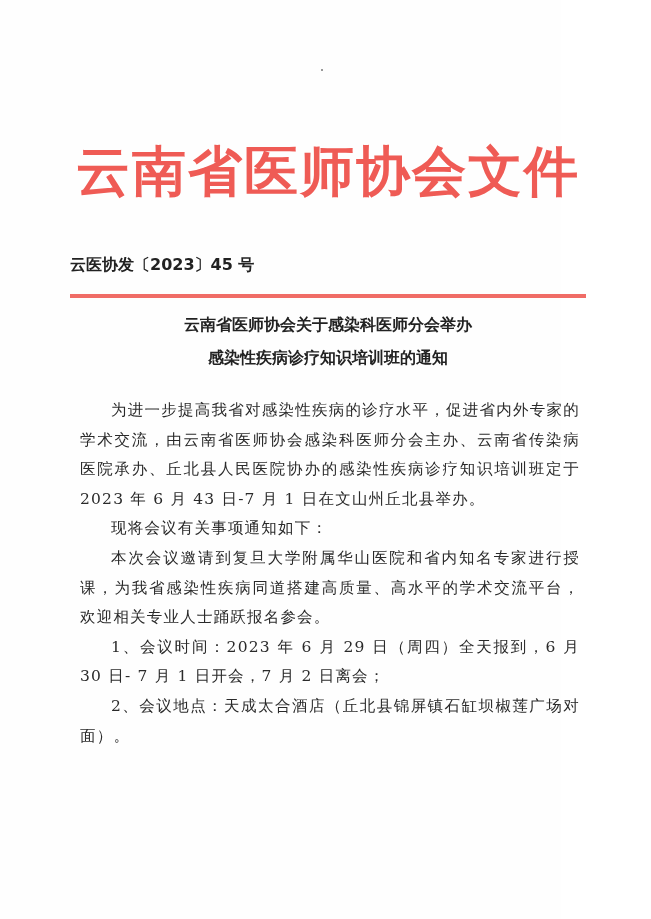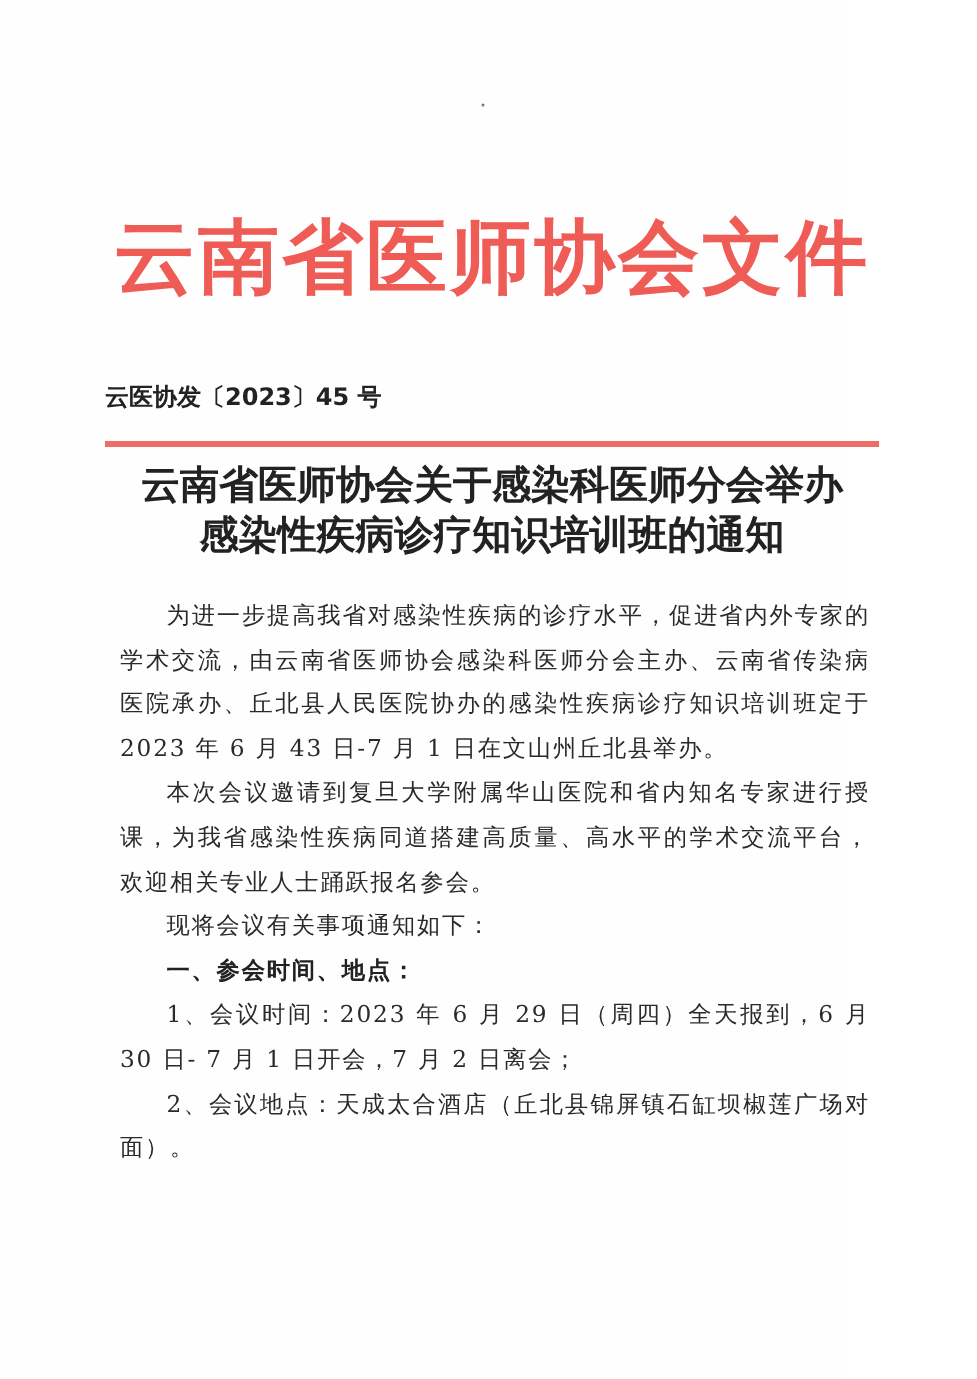--- a/index.html
+++ b/index.html
@@ -65,21 +65,21 @@
       height: 4px;
       background: #f06c66;
     }
     .title {
       position: absolute;
       left: 70px;
       top: 308px;
       width: 516px;
       text-align: center;
       font-family: "DejaVu Sans", "Liberation Sans", sans-serif;
-      font-size: 26px;
+      font-size: 16px;
       font-weight: bold;
       color: #222;
       line-height: 33px;
     }
     .title div { white-space: nowrap; }
     .body-text {
       position: absolute;
       left: 80px;
       top: 396px;
       width: 500px;
@@ -119,19 +119,18 @@
 
   <div class="red-rule"></div>
 
   <div class="title">
     <div>云南省医师协会关于感染科医师分会举办</div>
     <div>感染性疾病诊疗知识培训班的通知</div>
   </div>
 
   <div class="body-text">
     <p class="indent">为进一步提高我省对感染性疾病的诊疗水平，促进省内外专家的学术交流，由云南省医师协会感染科医师分会主办、云南省传染病医院承办、丘北县人民医院协办的感染性疾病诊疗知识培训班定于 2023 年 6 月 43 日-7 月 1 日在文山州丘北县举办。</p>
+    <p class="indent">现将会议有关事项通知如下：</p>
     <p class="indent">本次会议邀请到复旦大学附属华山医院和省内知名专家进行授课，为我省感染性疾病同道搭建高质量、高水平的学术交流平台，欢迎相关专业人士踊跃报名参会。</p>
-    <p class="indent">现将会议有关事项通知如下：</p>
-    <p class="section-head">一、参会时间、地点：</p>
     <p class="indent">1、会议时间：2023 年 6 月 29 日（周四）全天报到，6 月 30 日- 7 月 1 日开会，7 月 2 日离会；</p>
     <p class="indent">2、会议地点：天成太合酒店（丘北县锦屏镇石缸坝椒莲广场对面）。</p>
   </div>
 </div>
 
 </body></html>

